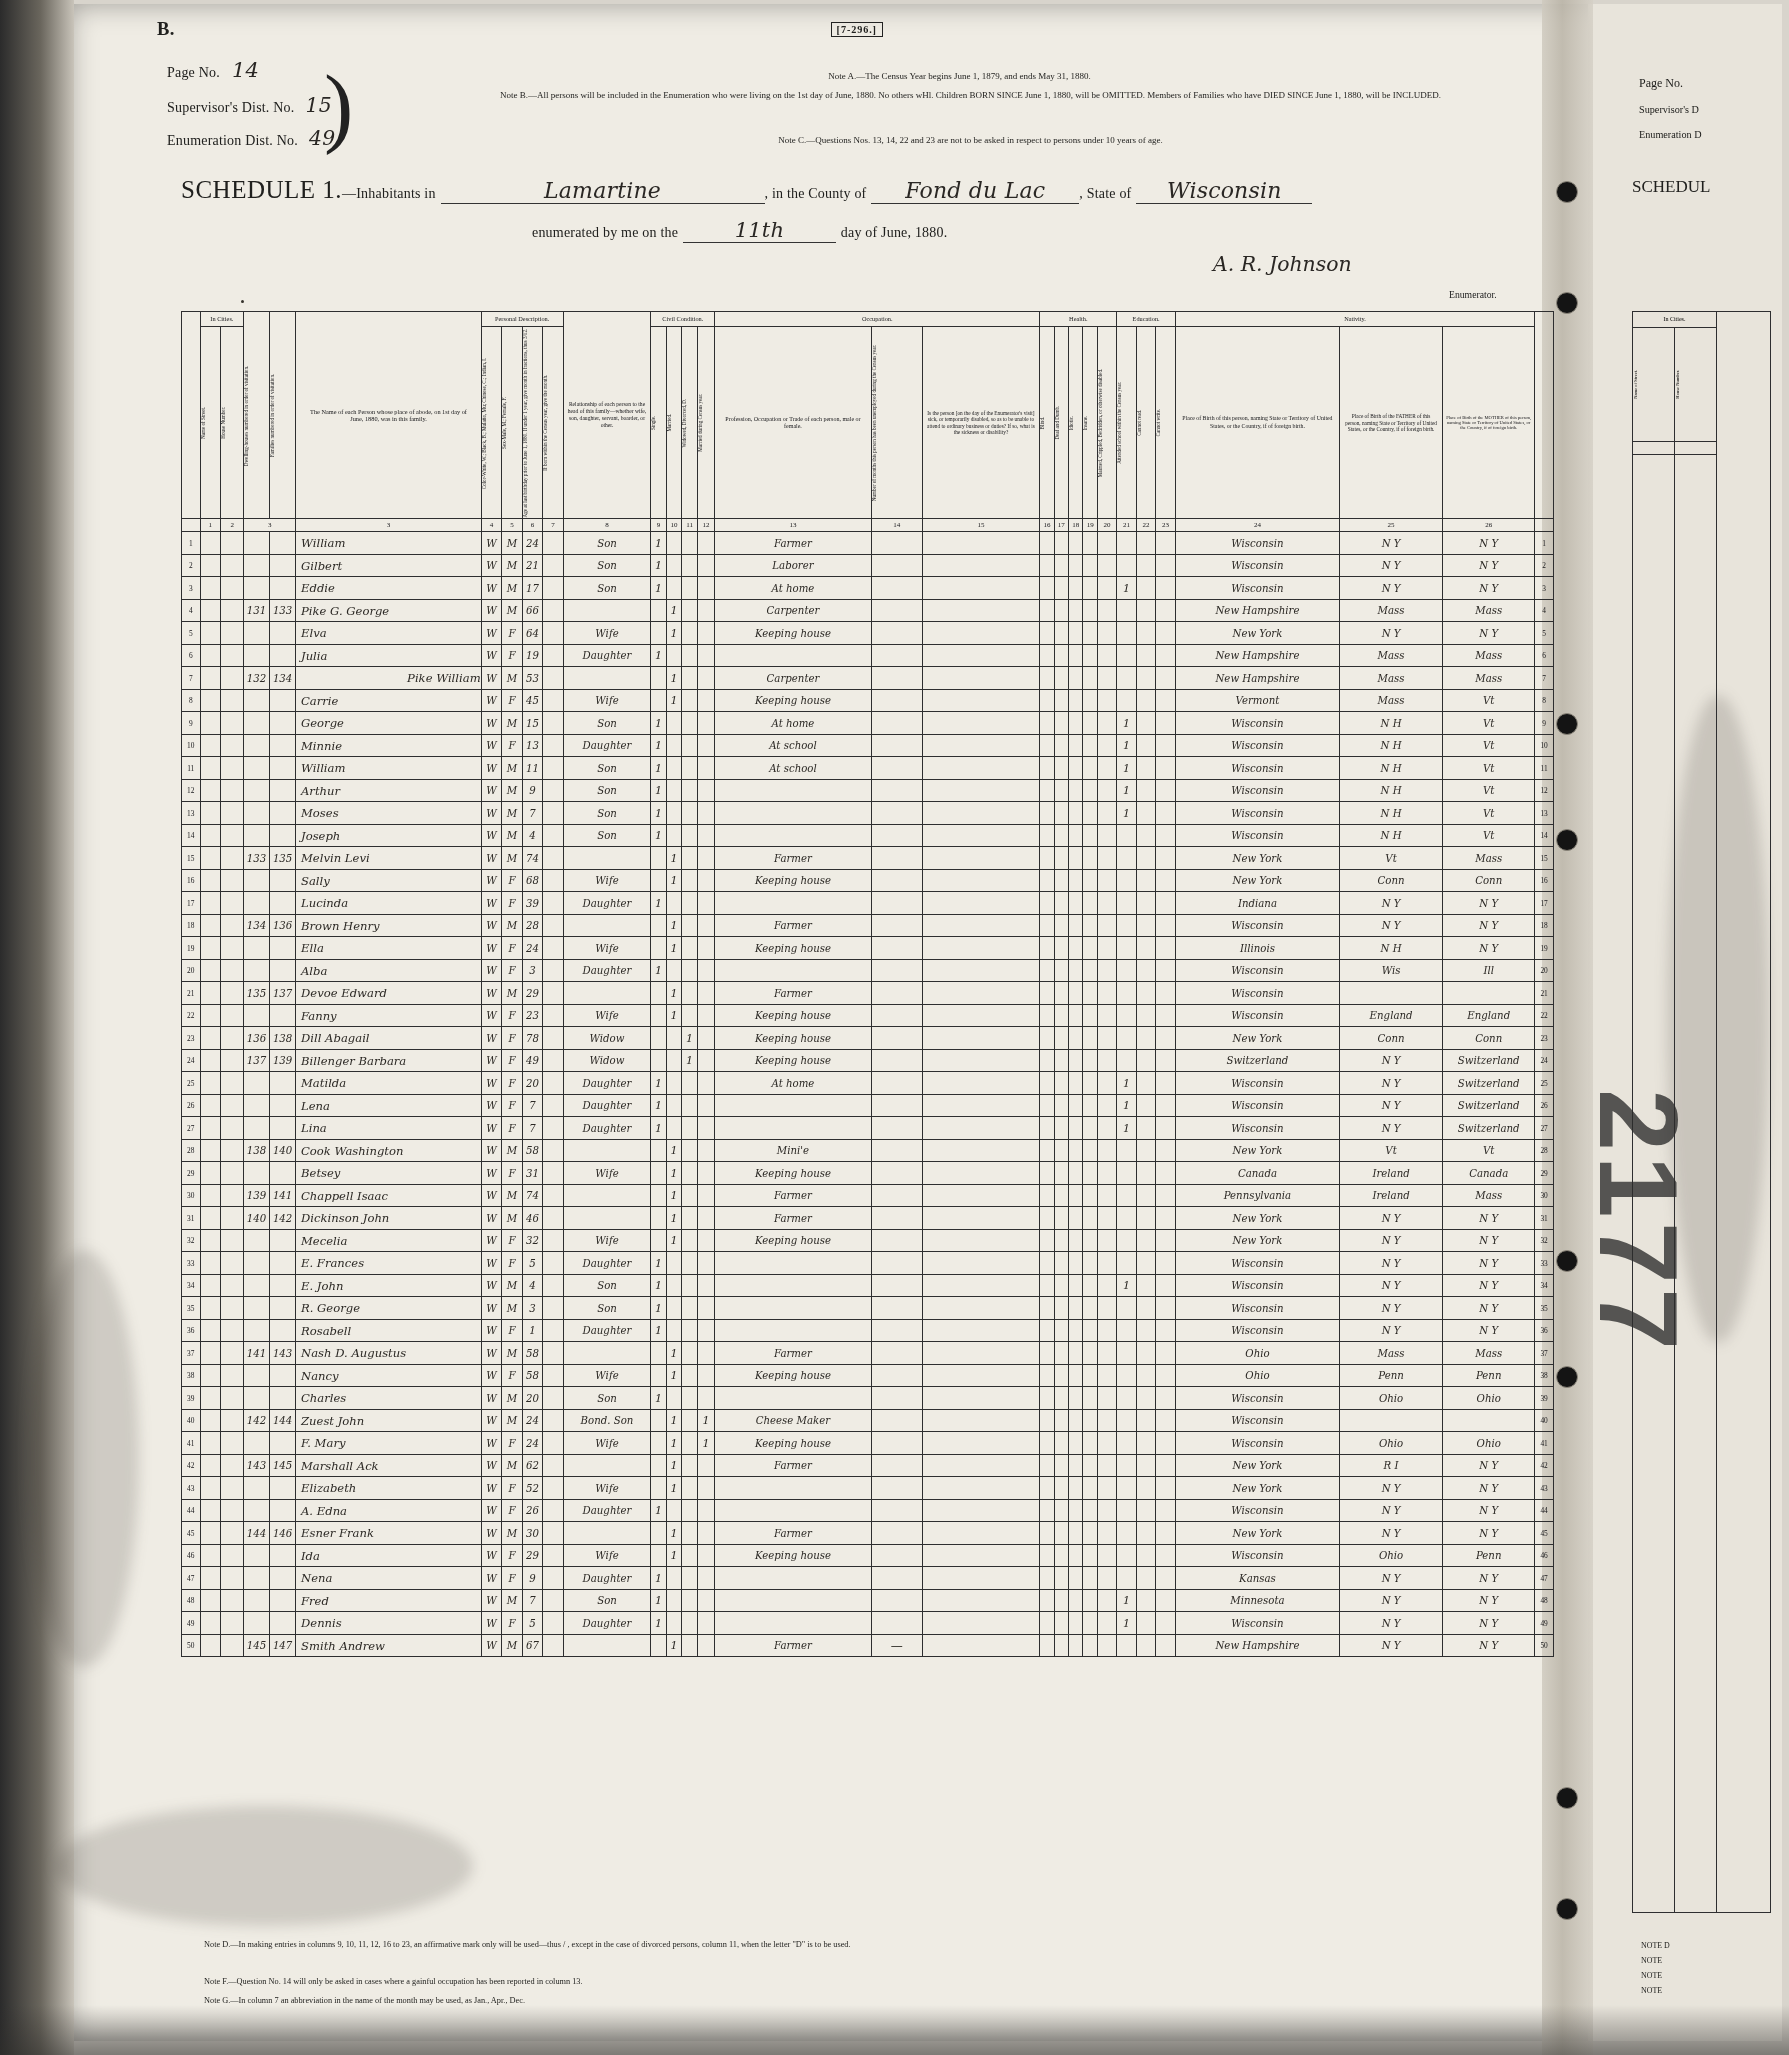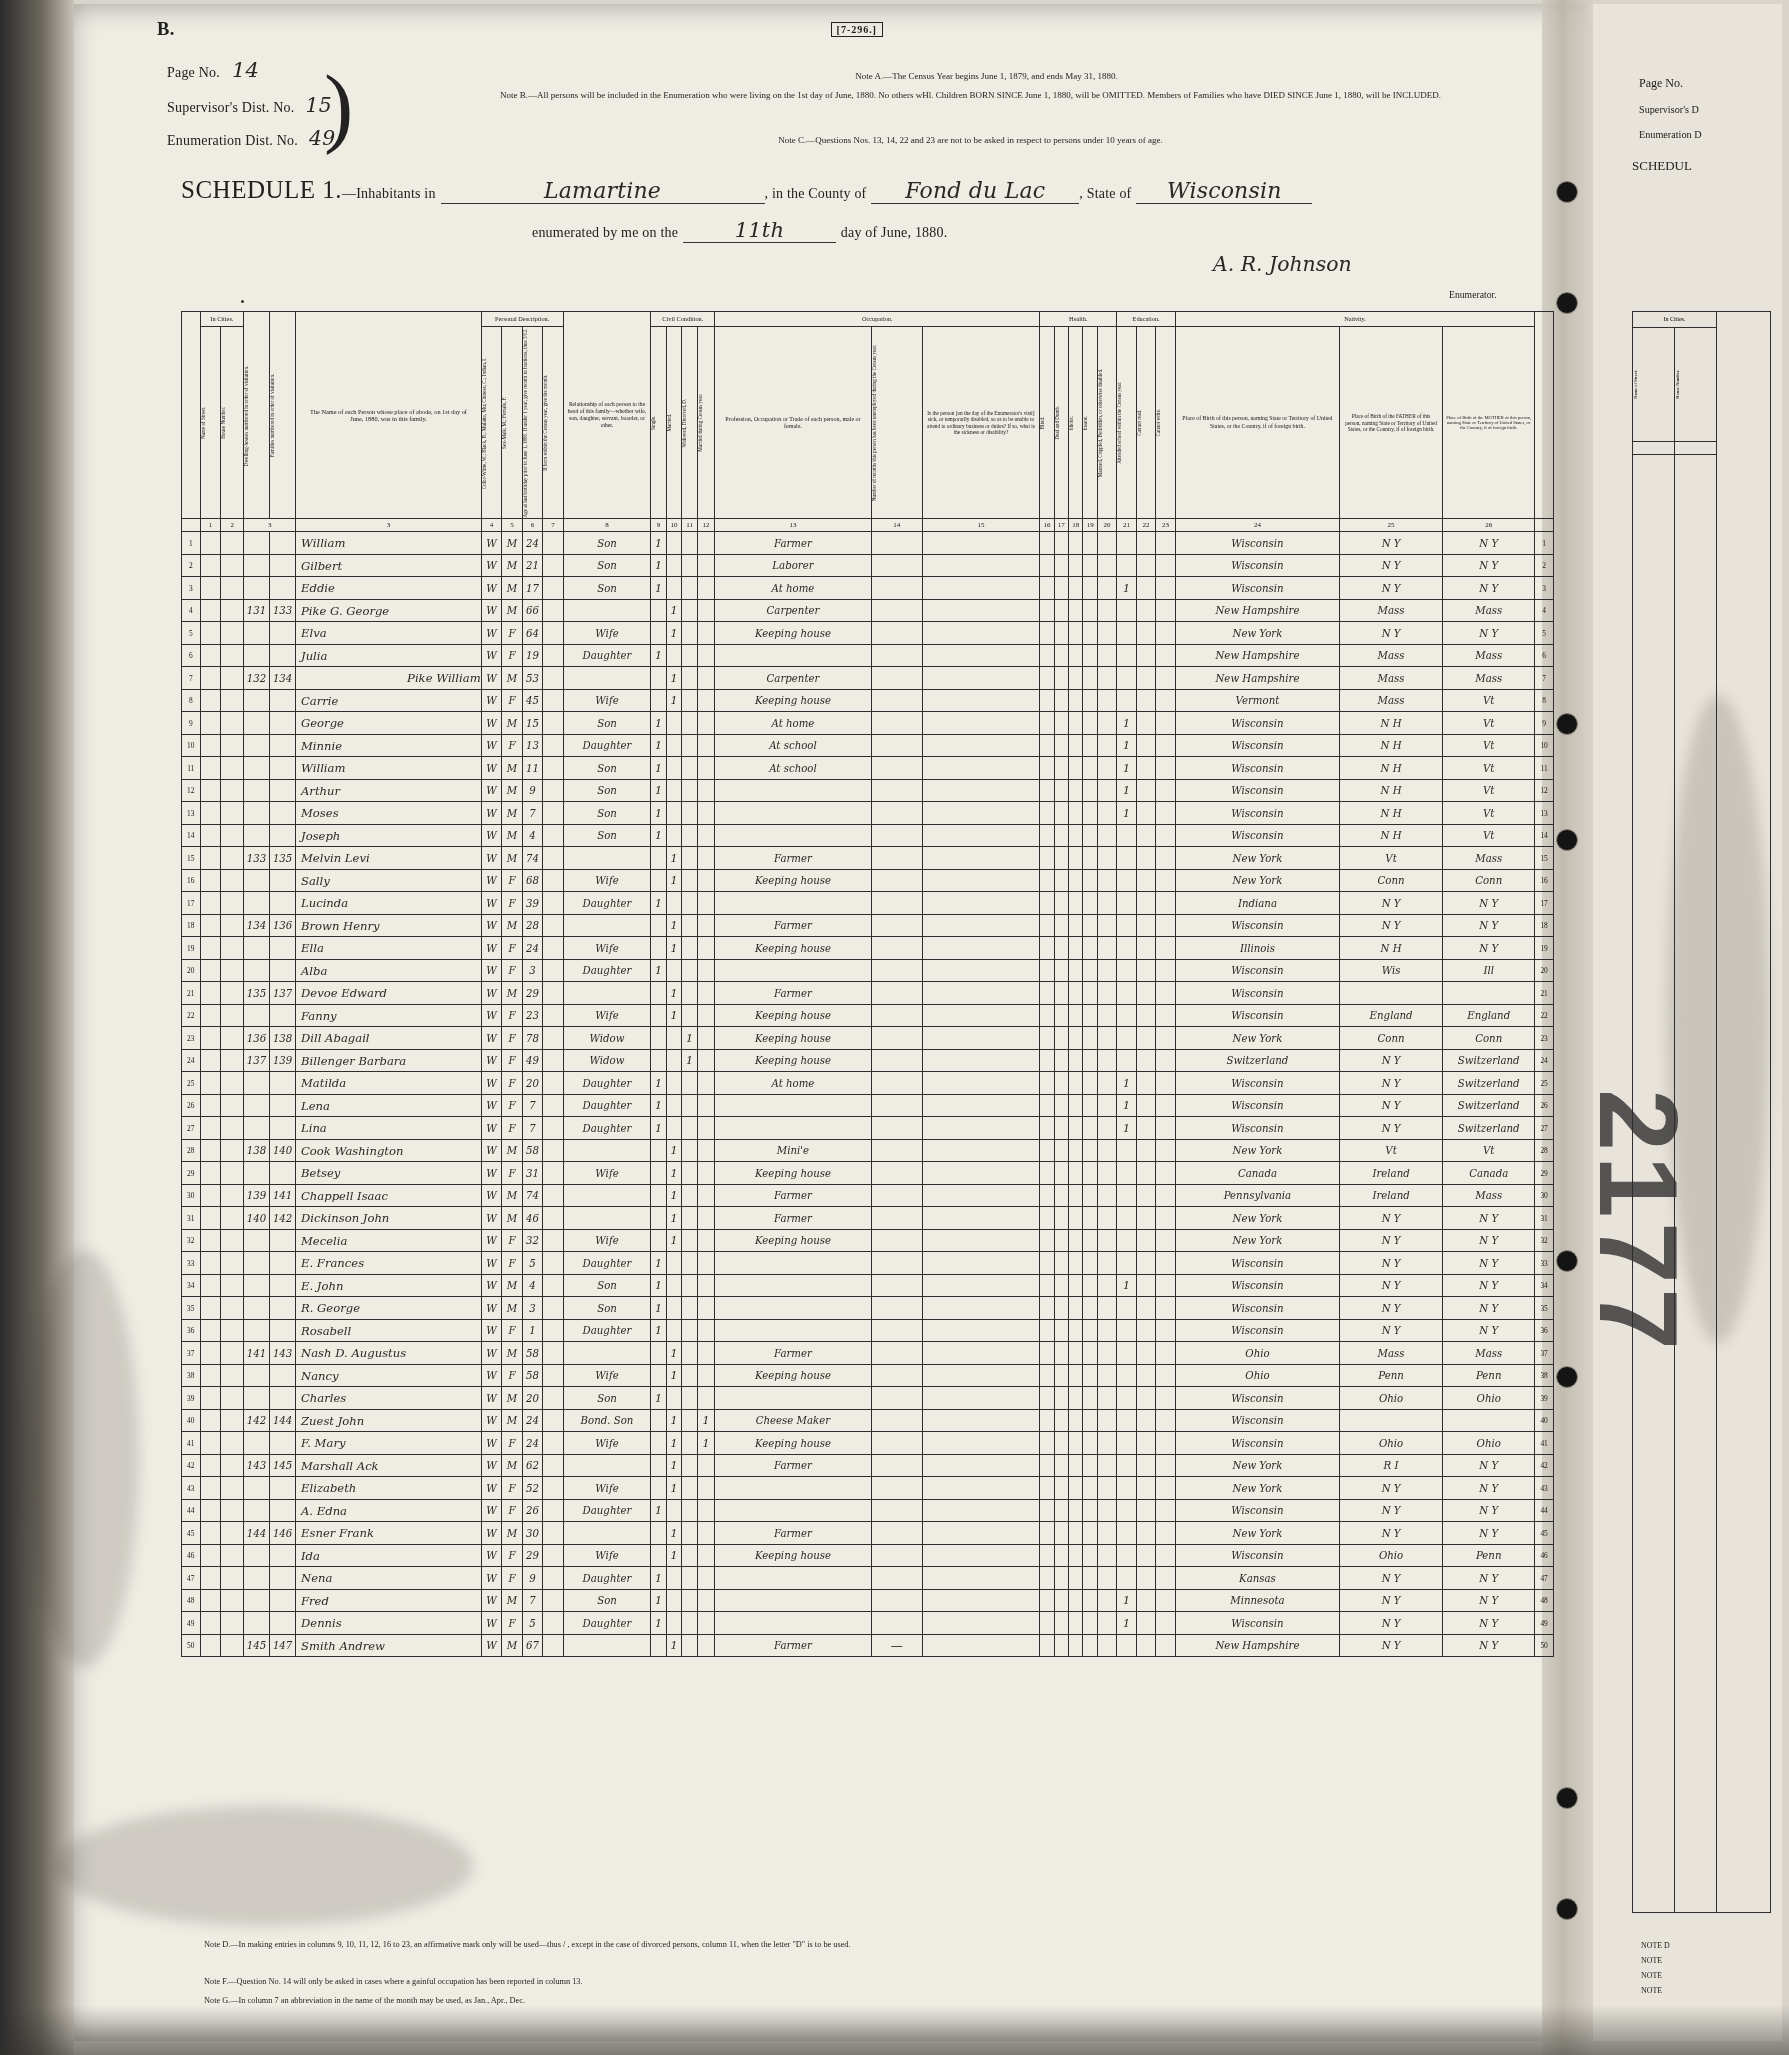--- a/index.html
+++ b/index.html
@@ -121,21 +121,21 @@
     <span>Supervisor's Dist. No.</span>
     <span class="hw" style="font-size:20.4px;margin-left:7.4px;">15</span>
   </div>
   <div class="hdr pg-line" style="left:167px;top:126px">
     <span>Enumeration Dist. No.</span>
     <span class="hw" style="font-size:20.4px;margin-left:7.4px;">49</span>
   </div>
 
   <div style="position:absolute;left:324px;top:56px;font-size:88px;color:#222;font-family:'Liberation Serif',serif;">)</div>
 
-  <div class="hdr notes" style="left:467px;top:70px;width:1039px;text-align:center">Note A.—The Census Year begins June 1, 1879, and ends May 31, 1880.</div>
+  <div class="hdr notes" style="left:440px;top:70px;width:1039px;text-align:center">Note A.—The Census Year begins June 1, 1879, and ends May 31, 1880.</div>
   <div class="hdr notes" style="left:451px;top:89px;width:1039px;text-align:center">Note B.—All persons will be included in the Enumeration who were living on the 1st day of June, 1880.  No others wHl.  Children BORN SINCE June 1, 1880, will be OMITTED.  Members of Families who have DIED SINCE June 1, 1880, will be INCLUDED.</div>
   <div class="hdr notes" style="left:451px;top:134px;width:1039px;text-align:center">Note C.—Questions Nos. 13, 14, 22 and 23 are not to be asked in respect to persons under 10 years of age.</div>
 
   <div class="hdr sched" style="left:181px;top:176px;white-space:nowrap">
     <span style="font-size:25px;letter-spacing:0.5px">SCHEDULE 1.</span><span class="small">—Inhabitants in</span>
     <span class="scriptline hw" style="width:324px;font-size:22px;text-align:center;">Lamartine</span><span class="small">, in the County of</span>
     <span class="scriptline hw" style="width:208px;font-size:22px;text-align:center;">Fond du Lac</span><span class="small">, State of</span>
     <span class="scriptline hw" style="width:176px;font-size:22px;text-align:center;">Wisconsin</span>
   </div>
 
@@ -1935,21 +1935,21 @@
   <div class="footnotes" style="left:204px;top:1976px;width:1250px">
     <span>Note F.—Question No. 14 will only be asked in cases where a gainful occupation has been reported in column 13.</span>
   </div>
   <div class="footnotes" style="left:204px;top:1995px;width:1250px">
     <span>Note G.—In column 7 an abbreviation in the name of the month may be used, as Jan., Apr., Dec.</span>
   </div>
 
   <div class="rmargin" style="left:1639px;top:72px">Page No.</div>
   <div class="rmargin" style="left:1639px;top:100px;font-size:10.2px">Supervisor's D</div>
   <div class="rmargin" style="left:1639px;top:125px;font-size:10.2px">Enumeration D</div>
-  <div class="rmargin" style="left:1632px;top:154px;font-size:13px">SCHEDUL</div>
+  <div class="rmargin" style="left:1632px;top:171px;font-size:17px">SCHEDUL</div>
 
   <table class="rm-table" style="left:1632px;top:311px;width:139px;height:1602px">
     <tbody>
         <tr style="height:15.7px">
           <td colspan="2" style="text-align:center;font-size:6px">In Cities.</td>
           <td rowspan="4" style="width:28px"></td>
         </tr>
     <tr style="height:114px">
       <td style="width:21px">
             <div class="vhdr" style="font-size:4.6px">Name of Street.</div>

